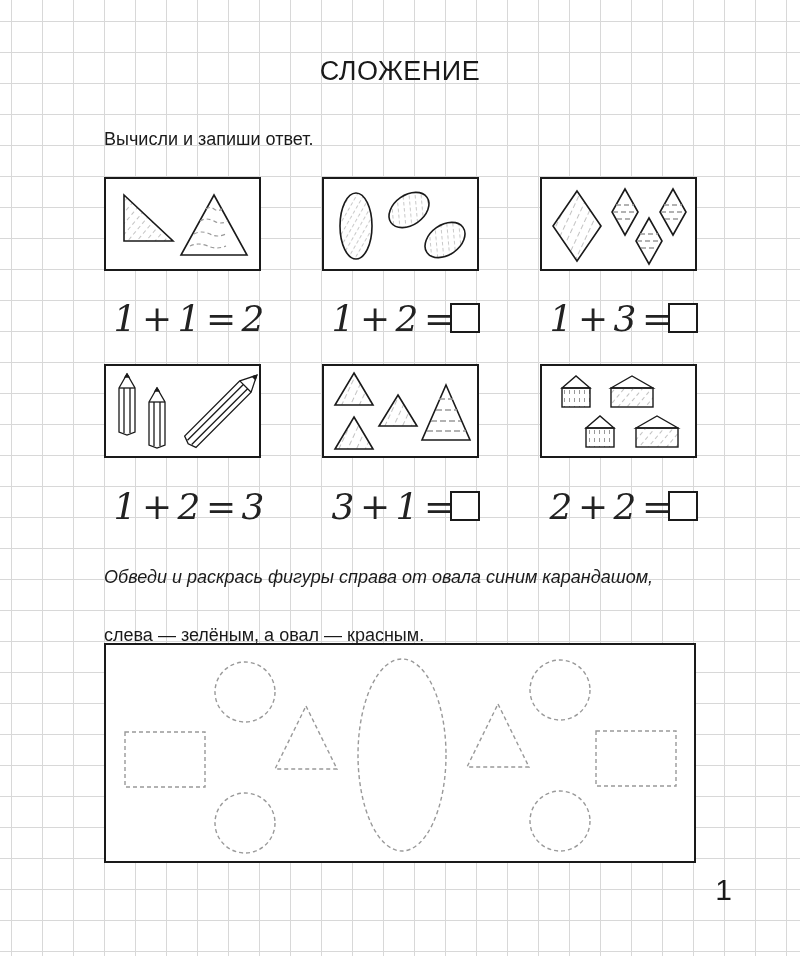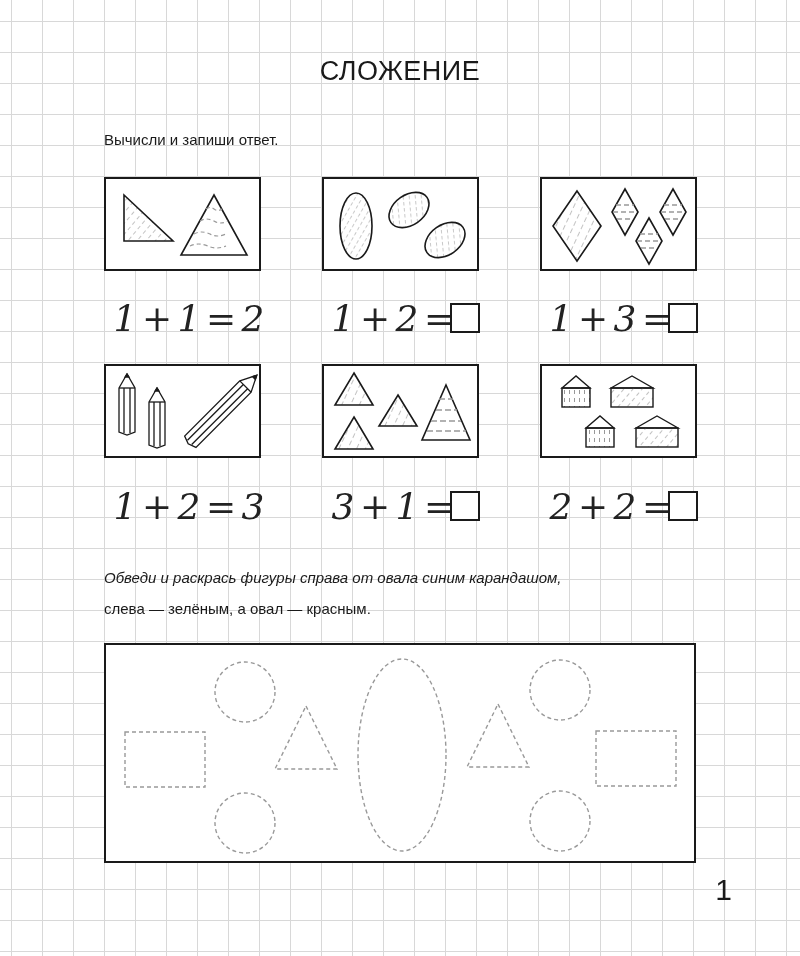--- a/index.html
+++ b/index.html
@@ -14,21 +14,21 @@
     font-family:"DejaVu Sans", "Liberation Sans", sans-serif;
     color:#1a1a1a;
   }
   .abs { position:absolute; }
   .title {
     left:0; width:800px; top:56px; text-align:center;
     font-size:27px; font-weight:400; letter-spacing:0.5px;
     font-family:"Liberation Sans", sans-serif;
   }
   .instr {
-    font-size:15px; font-family:"Liberation Sans", sans-serif; line-height:31px;
+    font-size:18px; font-family:"Liberation Sans", sans-serif; line-height:31px;
   }
   .fig-box {
     position:absolute; box-sizing:border-box;
     border:2px solid #1a1a1a; background:#fff;
   }
   .fig-box svg { position:absolute; left:0; top:0; }
   .eq {
     position:absolute; height:44px; display:flex; align-items:center;
     font-family:"DejaVu Serif", serif; font-style:italic; font-weight:300;
     font-size:36px; color:#222;
@@ -225,21 +225,21 @@
 </div>
 <div class="eq" style="left:544px; top:484px;">
   <span class="num">2</span>
   <span class="op">+</span>
   <span class="num">2</span>
   <span class="op" style="width:24px">=</span>
   <span class="answer-box"></span>
 </div>
 
 <div class="abs instr" style="left:104px; top:562px;font-style:italic;">Обведи и раскрась фигуры справа от овала синим карандашом,</div>
-<div class="abs instr" style="left:104px; top:593px;">слева — зелёным, а овал — красным.</div>
+<div class="abs instr" style="left:104px; top:620px;">слева — зелёным, а овал — красным.</div>
 
 <div class="trace-box">
   <svg width="592" height="220" viewBox="0 0 592 220">
     <g fill="none" stroke="#999" stroke-width="1.4" stroke-dasharray="4,3">
 
       <rect x="19" y="87" width="80" height="55"></rect>
       <circle cx="139" cy="47" r="30"></circle>
       <circle cx="139" cy="178" r="30"></circle>
       <polygon points="200,61 231,124 169,124"></polygon>
 

